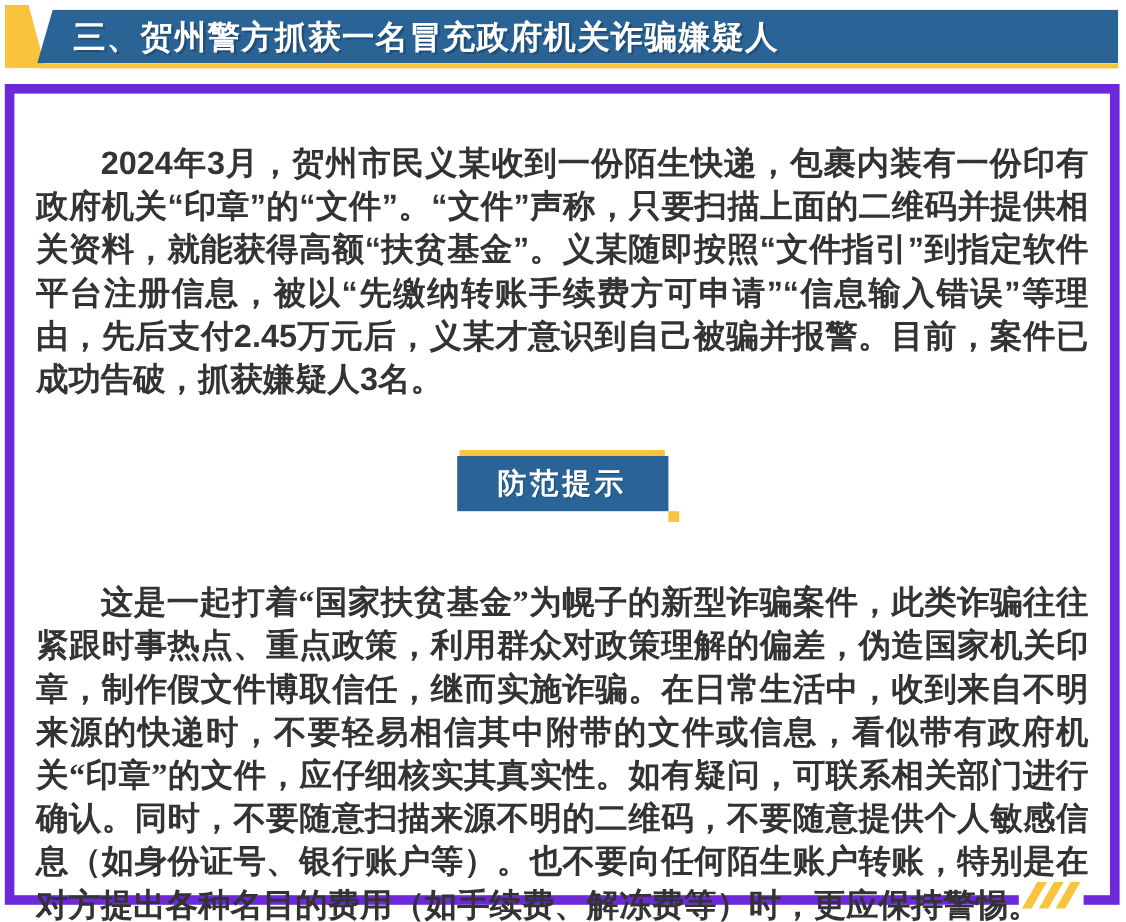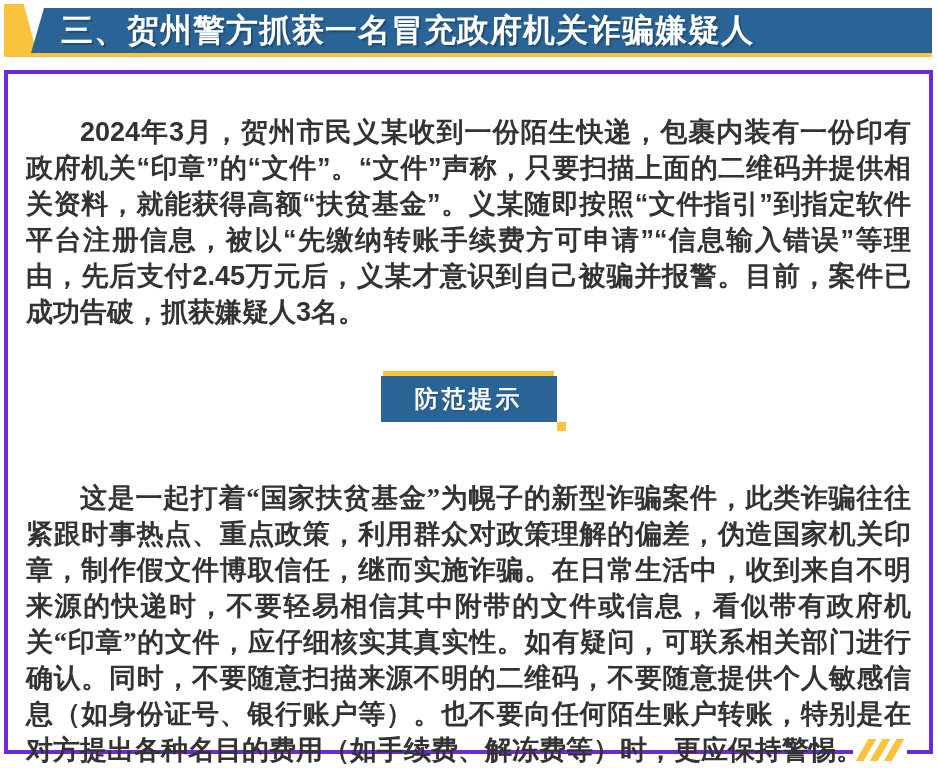--- a/index.html
+++ b/index.html
@@ -19,34 +19,34 @@
     clip-path: polygon(0 0, 58% 0, 100% 100%, 0 100%);
   }
   .hdr-blue {
     position: absolute; left: 31px; top: 8px; right: 6px; height: 45px;
     background: #2a6496;
     clip-path: polygon(13px 0, 100% 0, 100% 100%, 0 100%);
     display: flex; align-items: center;
     padding-left: 30px;
   }
   .hdr-title {
-    color: #ffffff; font-size: 32px; font-weight: bold;
+    color: #ffffff; font-size: 27px; font-weight: bold;
     letter-spacing: 1px;
     text-shadow: 2px 2px 0 rgba(20,50,80,0.45);
     white-space: nowrap;
   }
   .hdr-line {
     position: absolute; left: 33px; top: 53px; right: 6px; height: 4px;
     background: #f9c33d;
   }
 
   
   .box {
     position: absolute; left: 4px; top: 70px; width: 929px; height: 684px;
-    border: 4px solid #6d28d9;
+    border: 8px solid #6d28d9;
     background: #ffffff;
   }
   .box p {
     color: #333333;
     font-size: 27px; line-height: 36px; font-weight: 600;
     text-align: justify;
     text-indent: 2em;
     padding: 0 18px;
   }
   .para1 { margin-top: 40px; }

